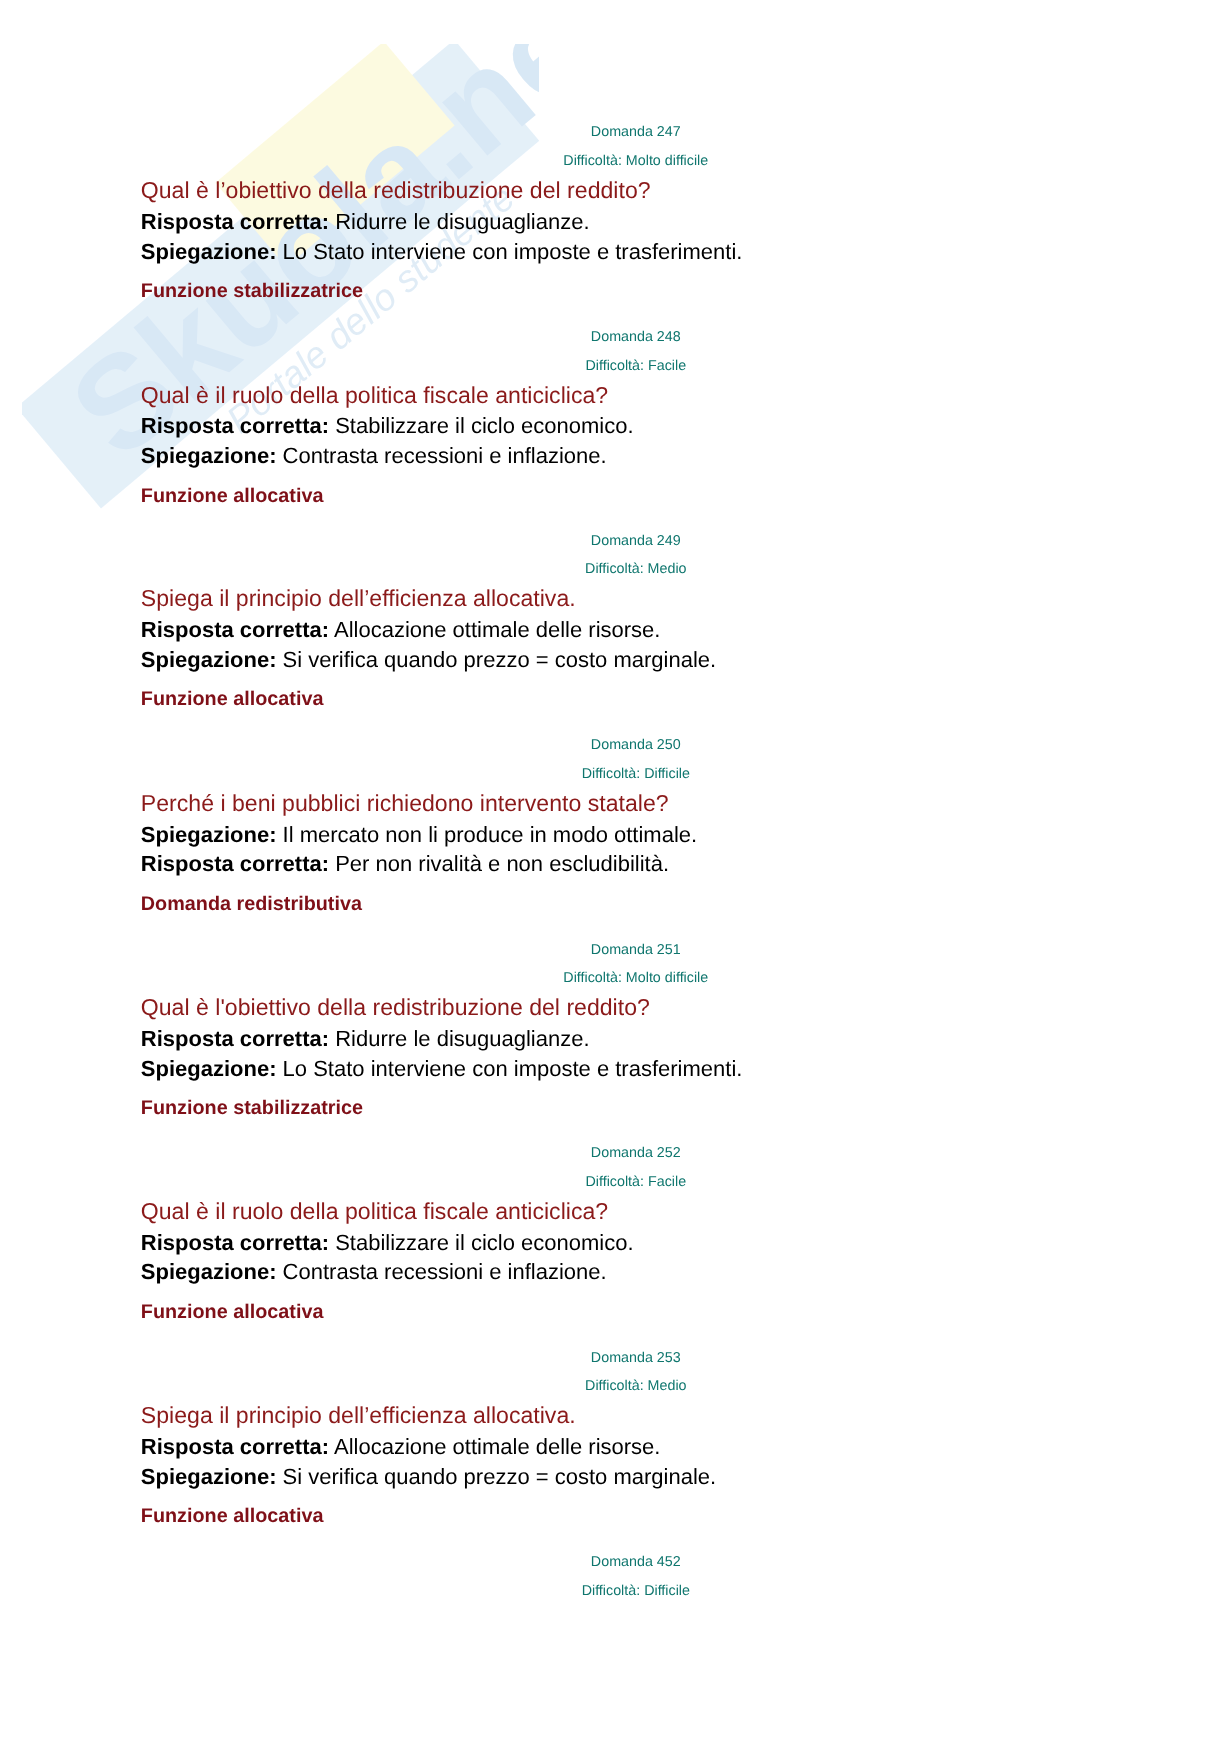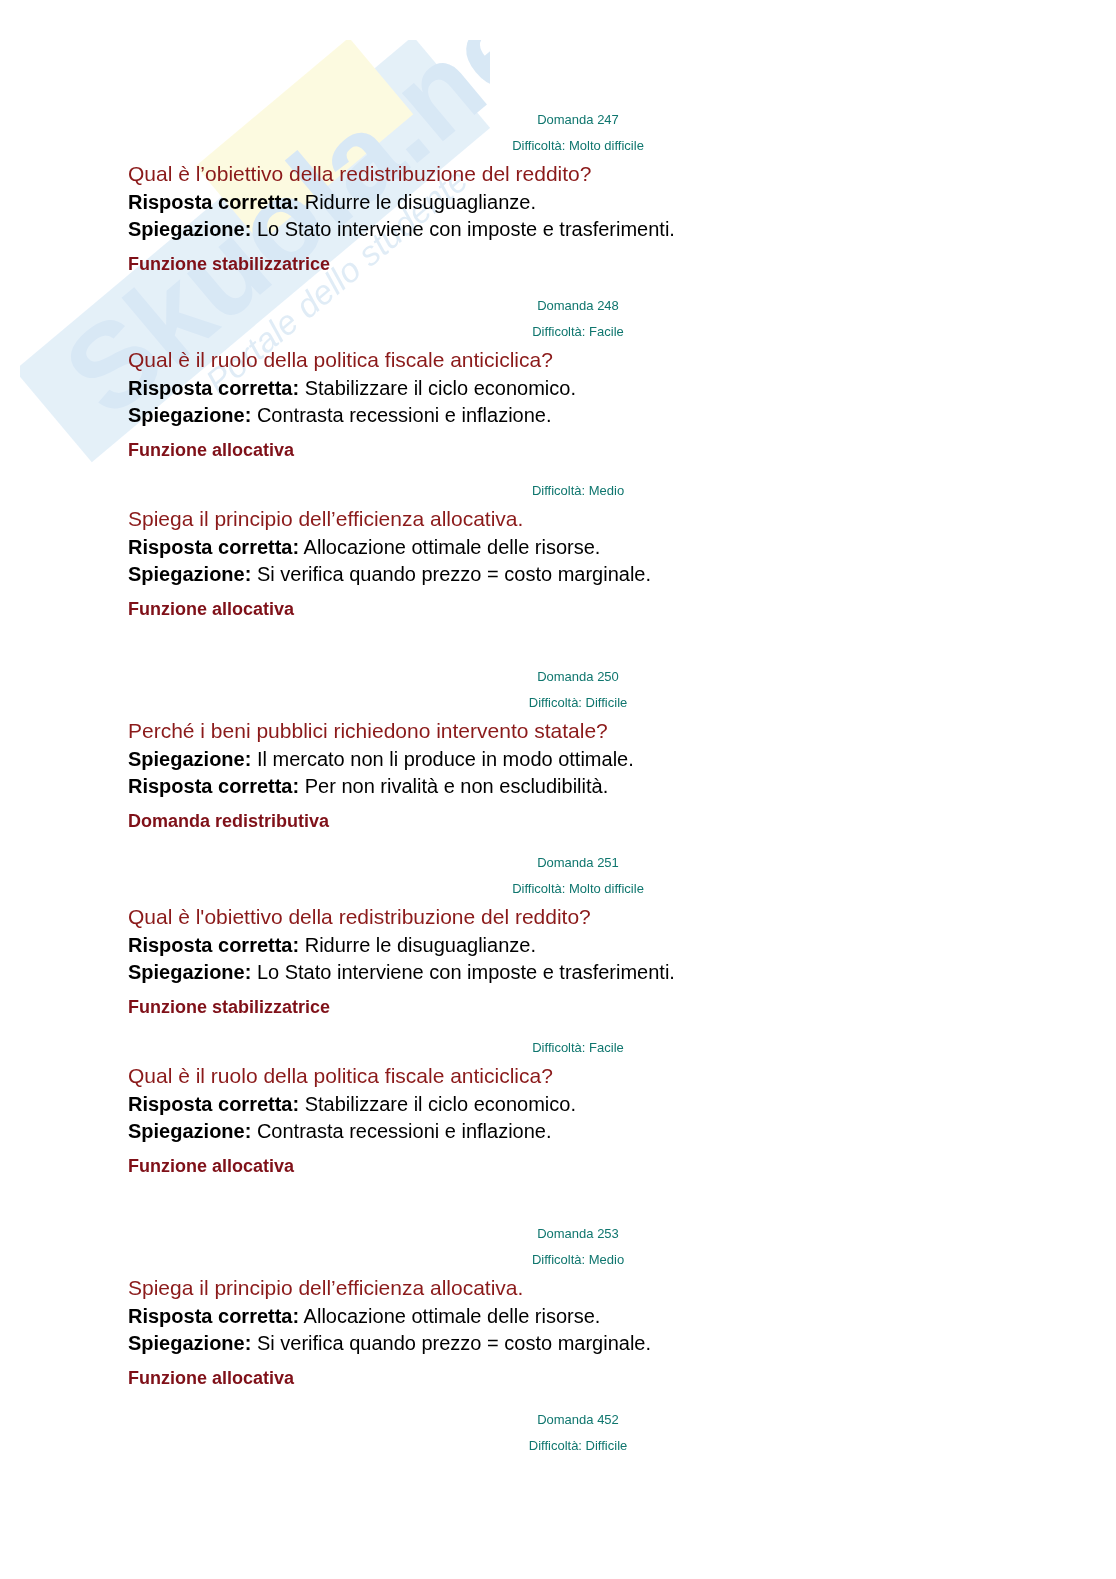--- a/index.html
+++ b/index.html
@@ -42,20 +42,21 @@
   <div class="block">
     <div class="meta">Domanda 248</div>
     <div class="meta">Difficoltà: Facile</div>
     <div class="question">Qual è il ruolo della politica fiscale anticiclica?</div>
     <div class="answer"><b>Risposta corretta:</b> <span>Stabilizzare il ciclo economico.</span></div>
     <div class="answer"><b>Spiegazione:</b> <span>Contrasta recessioni e inflazione.</span></div>
     <div class="heading">Funzione allocativa</div>
   </div>
 
   <div class="block">
+    <div class="meta">Domanda 249</div>
     <div class="meta">Difficoltà: Medio</div>
     <div class="question">Spiega il principio dell’efficienza allocativa.</div>
     <div class="answer"><b>Risposta corretta:</b> <span>Allocazione ottimale delle risorse.</span></div>
     <div class="answer"><b>Spiegazione:</b> <span>Si verifica quando prezzo = costo marginale.</span></div>
     <div class="heading">Funzione allocativa</div>
   </div>
 
   <div class="block">
     <div class="meta">Domanda 250</div>
     <div class="meta">Difficoltà: Difficile</div>
@@ -68,20 +69,21 @@
   <div class="block">
     <div class="meta">Domanda 251</div>
     <div class="meta">Difficoltà: Molto difficile</div>
     <div class="question">Qual è l'obiettivo della redistribuzione del reddito?</div>
     <div class="answer"><b>Risposta corretta:</b> <span>Ridurre le disuguaglianze.</span></div>
     <div class="answer"><b>Spiegazione:</b> <span>Lo Stato interviene con imposte e trasferimenti.</span></div>
     <div class="heading">Funzione stabilizzatrice</div>
   </div>
 
   <div class="block">
+    <div class="meta">Domanda 252</div>
     <div class="meta">Difficoltà: Facile</div>
     <div class="question">Qual è il ruolo della politica fiscale anticiclica?</div>
     <div class="answer"><b>Risposta corretta:</b> <span>Stabilizzare il ciclo economico.</span></div>
     <div class="answer"><b>Spiegazione:</b> <span>Contrasta recessioni e inflazione.</span></div>
     <div class="heading">Funzione allocativa</div>
   </div>
 
   <div class="block">
     <div class="meta">Domanda 253</div>
     <div class="meta">Difficoltà: Medio</div>

